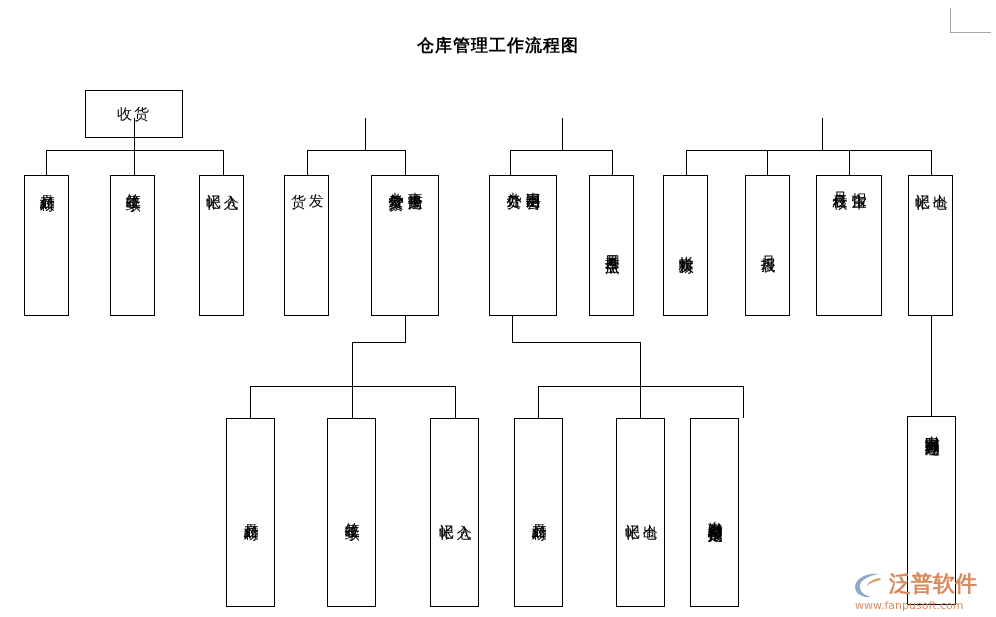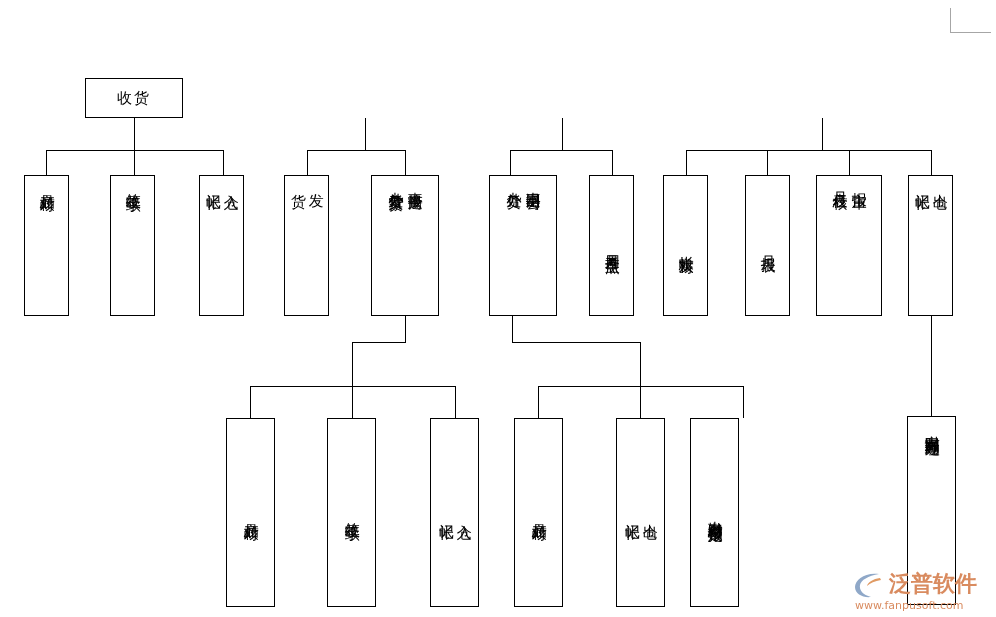--- a/index.html
+++ b/index.html
@@ -130,22 +130,23 @@
     height: 30px;
   }
 </style>
 </head>
 <body>
 
 <div id="canvas">
 
   <div class="corner-mark" style="left:950px; top:8px; width:40px; height:24px;"></div>
 
-
-  <div class="node htext-node" style="left:85px; top:78px; width:98px; height:40px;">
+  <div id="title">仓库管理工作流程图</div>
+
+  <div class="node htext-node" style="left:85px; top:90px; width:98px; height:48px;">
     <span class="htext">收货</span>
   </div>
 
 
 
 
   <div class="ln-v" style="left:134px; top:118px; height:32px;"></div>
   <div class="ln-h" style="left:46px; top:150px; width:177px;"></div>
   <div class="ln-v" style="left:46px; top:150px; height:25px;"></div>
   <div class="ln-v" style="left:134px; top:150px; height:25px;"></div>

